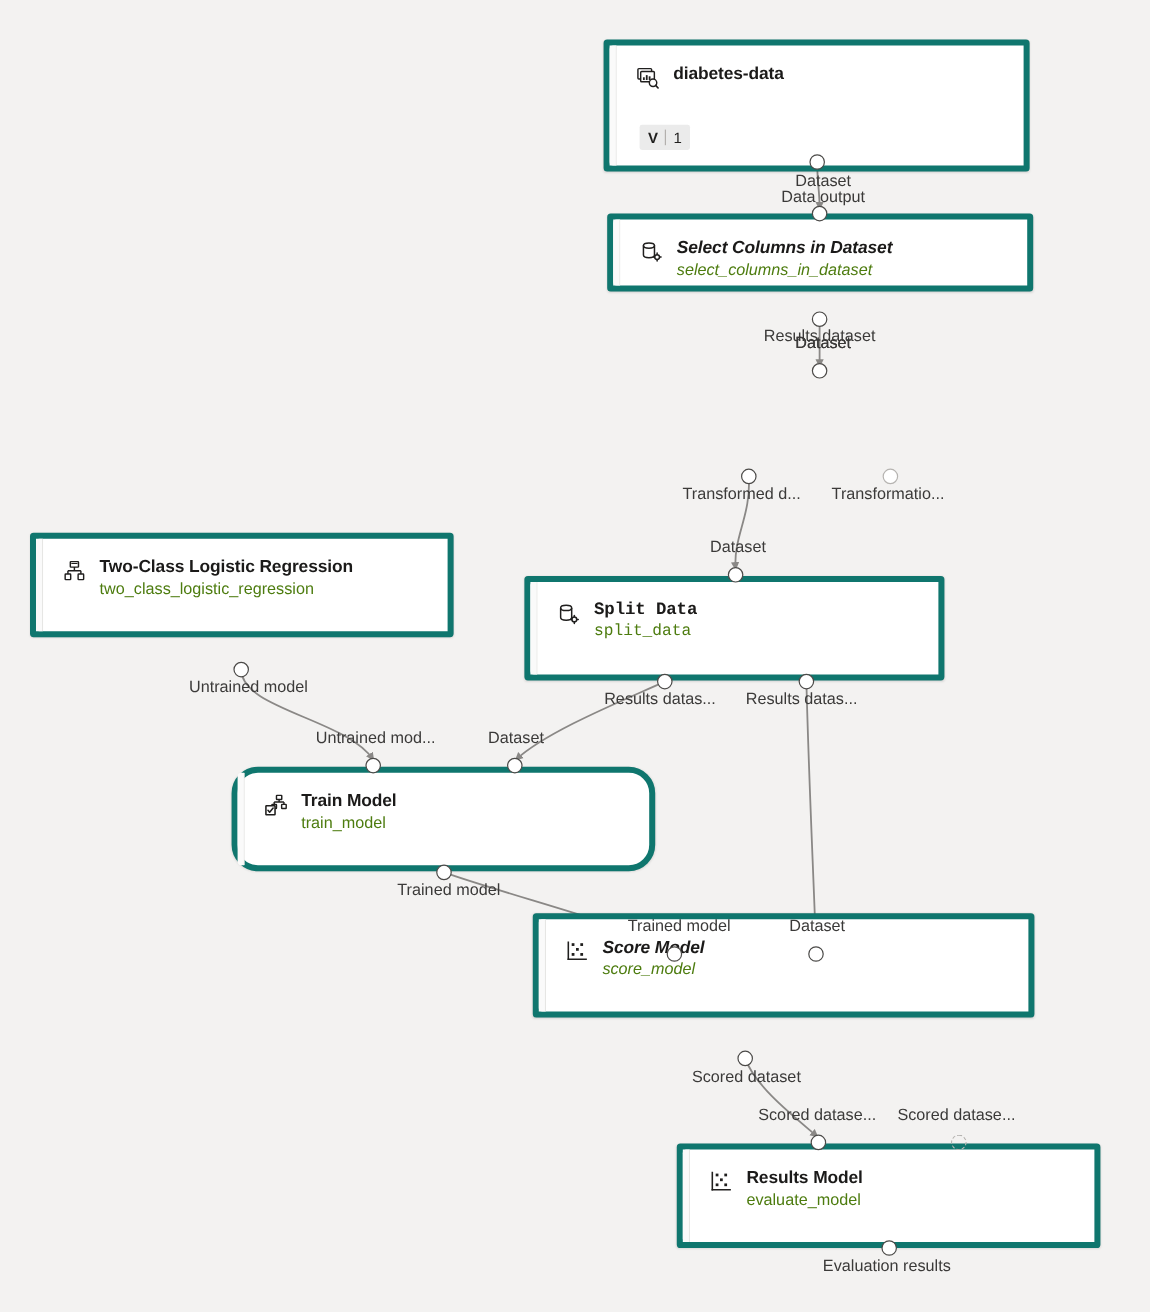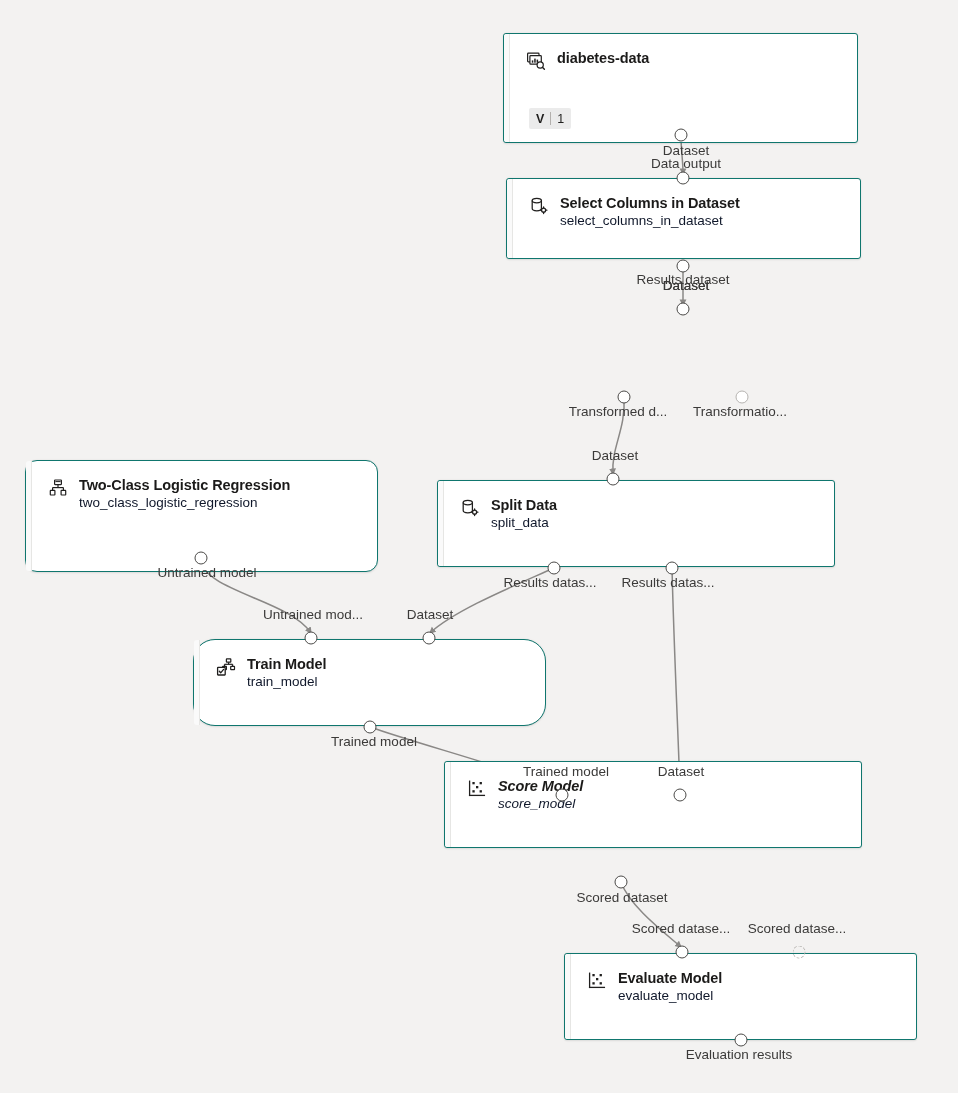--- a/index.html
+++ b/index.html
@@ -25,21 +25,21 @@
     left: 0; top: 0;
     width: 958px;
     height: 1093px;
     pointer-events: none;
   }
   
   .module {
     position: absolute;
     box-sizing: border-box;
     background: #ffffff;
-    border: 1px solid #0f766e;
+    border: 5px solid #0f766e;
     border-radius: 3px;
     box-shadow: 0 0.6px 1.8px rgba(0,0,0,0.10), 0 0.1px 0.4px rgba(0,0,0,0.07);
   }
   .module .accent {
     position: absolute;
     left: 0;
     top: 0;
     bottom: 0;
     width: 5px;
     background: #fafafa;
@@ -68,21 +68,21 @@
     font-size: 14.5px;
     font-weight: bold;
     color: #1b1a19;
     line-height: 17px;
     letter-spacing: -0.1px;
     white-space: nowrap;
   }
   .module .mod-sub {
     font-size: 13.5px;
     font-weight: normal;
-    color: #0f172a;
+    color: #4d7c0f;
     line-height: 18px;
     white-space: nowrap;
   }
   
   .version-badge {
     position: absolute;
     left: 25px;
     bottom: 13px;
     height: 21px;
     display: inline-flex;
@@ -189,21 +189,21 @@
     </div>
     <div class="version-badge">
       <span class="vlabel">V</span>
       <span class="vsep"></span>
       <span class="vnum">1</span>
     </div>
   </div>
   <div class="port" style="left:681px; top:135px;"></div>
   <div class="port-label" style="left:686px; top:156px;">Data output</div>
 
-  <div class="module" style="left:506px; top:178px; width:355px; height:81px;">
+  <div class="module" style="left:506px; top:178px; width:355px; height:65px;font-style:italic;">
     <div class="accent"></div>
     <div class="head">
       <span class="mod-icon">
         <svg width="20" height="20" viewBox="0 0 20 20">
           <path d="M3.2,4.6 C3.2,3.3 5.2,2.4 7.8,2.4 C10.4,2.4 12.4,3.3 12.4,4.6 L12.4,12.6 C12.4,13.9 10.4,14.8 7.8,14.8 C5.2,14.8 3.2,13.9 3.2,12.6 Z" fill="none" stroke="#201f1e" stroke-width="1.25"></path>
           <path d="M3.2,4.6 C3.2,5.9 5.2,6.8 7.8,6.8 C10.4,6.8 12.4,5.9 12.4,4.6" fill="none" stroke="#201f1e" stroke-width="1.25"></path>
           <circle cx="14.6" cy="14.2" r="2.0" fill="none" stroke="#201f1e" stroke-width="1.25"></circle>
           <g stroke="#201f1e" stroke-width="1.25" stroke-linecap="round">
             <line x1="14.6" y1="10.9" x2="14.6" y2="12.0"></line>
             <line x1="14.6" y1="16.4" x2="14.6" y2="17.5"></line>
@@ -222,21 +222,21 @@
   <div class="port-label" style="left:686px; top:278px;">Dataset</div>
   <div class="port" style="left:683px; top:266px;"></div>
   <div class="port-label" style="left:683px; top:272px;">Results dataset</div>
 
   <div class="port" style="left:683px; top:309px;"></div>
   <div class="port" style="left:624px; top:397px;"></div>
   <div class="port-label" style="left:618px; top:404px;">Transformed d...</div>
   <div class="port unused" style="left:742px; top:397px;"></div>
   <div class="port-label" style="left:740px; top:404px;">Transformatio...</div>
 
-  <div class="module" style="left:25px; top:460px; width:353px; height:112px;border-radius:12px;">
+  <div class="module" style="left:25px; top:444px; width:353px; height:87px;">
     <div class="accent"></div>
     <div class="head">
       <span class="mod-icon">
         <svg width="20" height="20" viewBox="0 0 20 20">
           <rect x="6.6" y="2.0" width="6.8" height="4.6" rx="0.5" fill="none" stroke="#201f1e" stroke-width="1.2"></rect>
           <line x1="7.4" y1="3.6" x2="12.6" y2="3.6" stroke="#201f1e" stroke-width="1.0"></line>
           <line x1="10" y1="6.6" x2="10" y2="9.6" stroke="#201f1e" stroke-width="1.2"></line>
           <line x1="4.6" y1="9.6" x2="15.4" y2="9.6" stroke="#201f1e" stroke-width="1.2"></line>
           <line x1="4.6" y1="9.6" x2="4.6" y2="12.4" stroke="#201f1e" stroke-width="1.2"></line>
           <line x1="15.4" y1="9.6" x2="15.4" y2="12.4" stroke="#201f1e" stroke-width="1.2"></line>
@@ -246,21 +246,21 @@
       </span>
       <div class="titles">
         <div class="mod-title">Two-Class Logistic Regression</div>
         <div class="mod-sub">two_class_logistic_regression</div>
       </div>
     </div>
   </div>
   <div class="port" style="left:201px; top:558px;"></div>
   <div class="port-label" style="left:207px; top:565px;">Untrained model</div>
 
-  <div class="module" style="left:437px; top:480px; width:398px; height:87px;">
+  <div class="module" style="left:437px; top:480px; width:350px; height:87px;font-family:Liberation Mono, monospace;">
     <div class="accent"></div>
     <div class="head">
       <span class="mod-icon">
         <svg width="20" height="20" viewBox="0 0 20 20">
           <path d="M3.2,4.6 C3.2,3.3 5.2,2.4 7.8,2.4 C10.4,2.4 12.4,3.3 12.4,4.6 L12.4,12.6 C12.4,13.9 10.4,14.8 7.8,14.8 C5.2,14.8 3.2,13.9 3.2,12.6 Z" fill="none" stroke="#201f1e" stroke-width="1.25"></path>
           <path d="M3.2,4.6 C3.2,5.9 5.2,6.8 7.8,6.8 C10.4,6.8 12.4,5.9 12.4,4.6" fill="none" stroke="#201f1e" stroke-width="1.25"></path>
           <circle cx="14.6" cy="14.2" r="2.0" fill="none" stroke="#201f1e" stroke-width="1.25"></circle>
           <g stroke="#201f1e" stroke-width="1.25" stroke-linecap="round">
             <line x1="14.6" y1="10.9" x2="14.6" y2="12.0"></line>
             <line x1="14.6" y1="16.4" x2="14.6" y2="17.5"></line>
@@ -345,21 +345,21 @@
           <line x1="2.6" y1="2.2" x2="2.6" y2="16.4" stroke="#201f1e" stroke-width="1.3" stroke-linecap="square"></line>
           <line x1="2.6" y1="16.4" x2="17.4" y2="16.4" stroke="#201f1e" stroke-width="1.3" stroke-linecap="square"></line>
           <rect x="5.4" y="3.0" width="2.3" height="2.3" fill="#201f1e"></rect>
           <rect x="12.6" y="3.0" width="2.3" height="2.3" fill="#201f1e"></rect>
           <rect x="9.0" y="7.0" width="2.3" height="2.3" fill="#201f1e"></rect>
           <rect x="5.4" y="11.2" width="2.3" height="2.3" fill="#201f1e"></rect>
           <rect x="12.6" y="11.2" width="2.3" height="2.3" fill="#201f1e"></rect>
         </svg>
       </span>
       <div class="titles">
-        <div class="mod-title">Evaluate Model</div>
+        <div class="mod-title">Results Model</div>
         <div class="mod-sub">evaluate_model</div>
       </div>
     </div>
   </div>
   <div class="port" style="left:682px; top:952px;"></div>
   <div class="port-label" style="left:681px; top:921px;">Scored datase...</div>
   <div class="port dashed" style="left:799px; top:952px;"></div>
   <div class="port-label" style="left:797px; top:921px;">Scored datase...</div>
   <div class="port" style="left:741px; top:1040px;"></div>
   <div class="port-label" style="left:739px; top:1047px;">Evaluation results</div>

